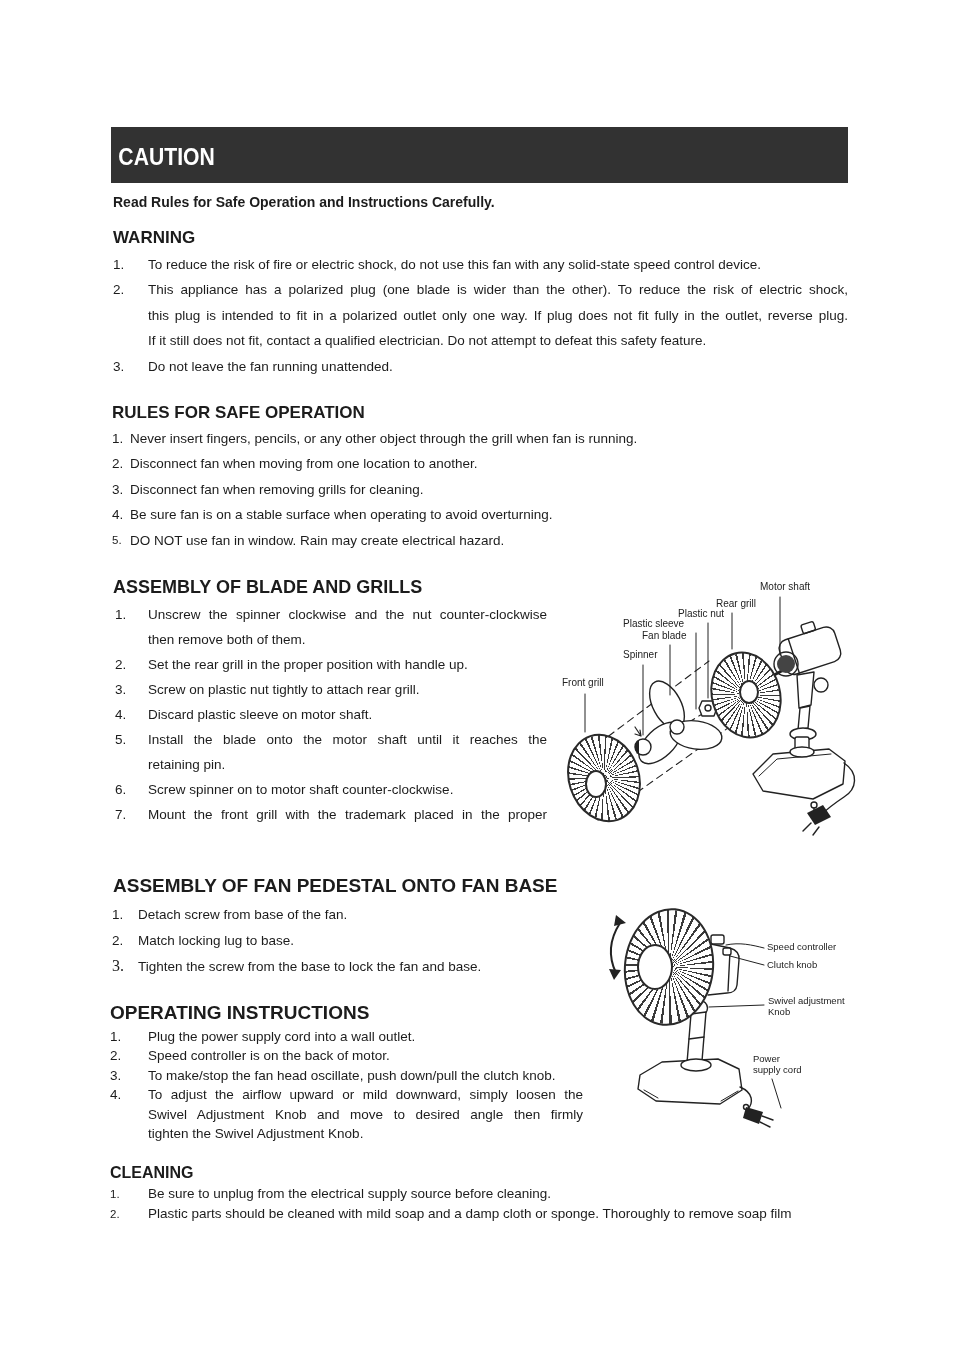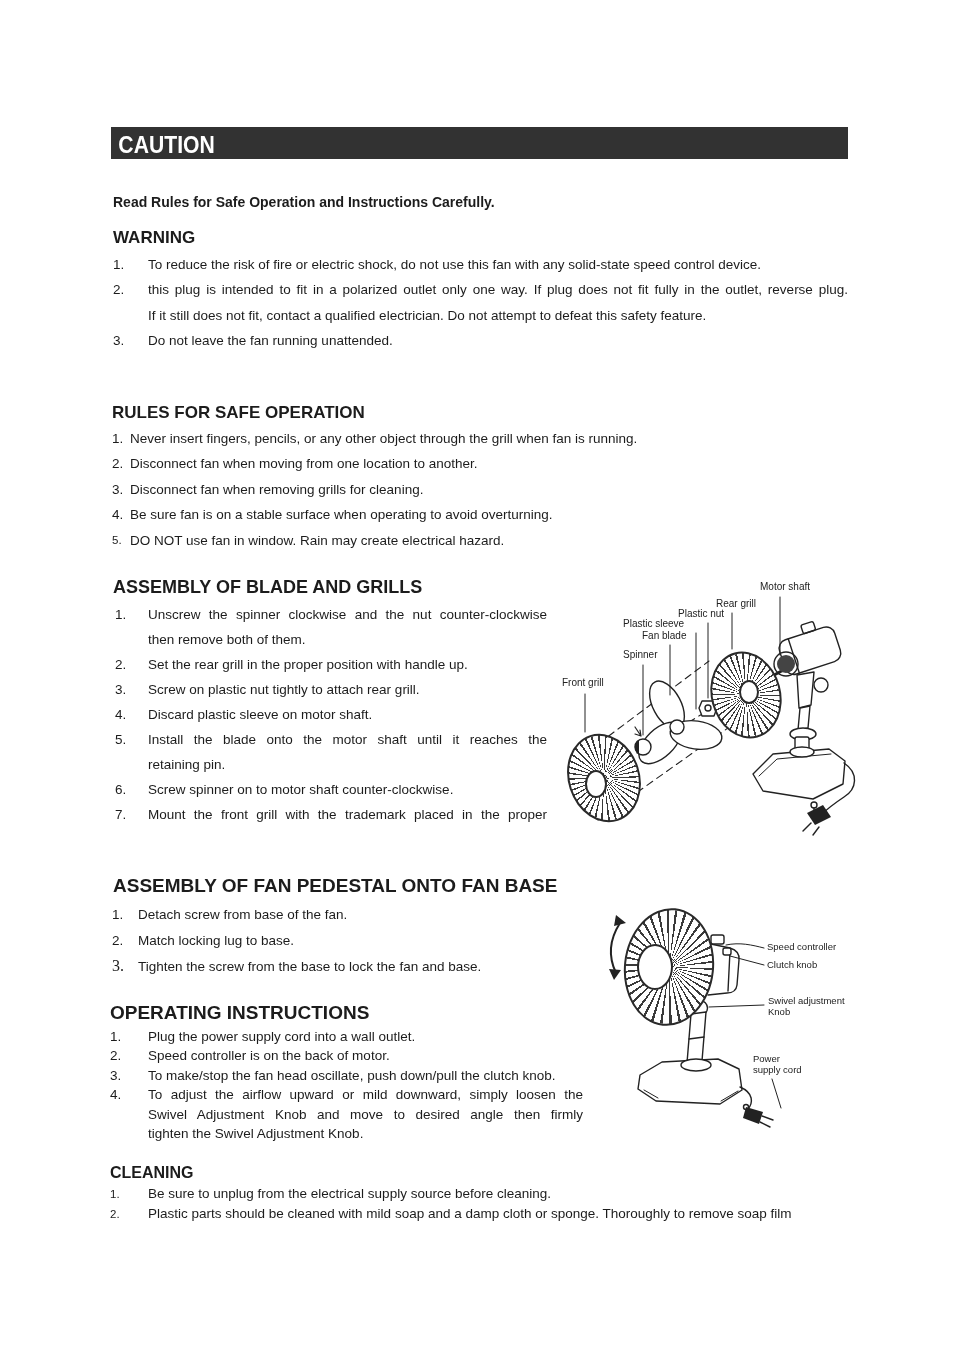--- a/index.html
+++ b/index.html
@@ -2,21 +2,21 @@
 <html><head>
 <meta charset="utf-8">
 <style>
   html,body{margin:0;padding:0;background:#888;}
   .page{
     position:relative;width:954px;height:1351px;background:#ffffff;
     font-family:"Liberation Sans",sans-serif;color:#1c1c1c;overflow:hidden;
     margin:0 auto;
   }
   
-  .caution-bar{position:absolute;left:111px;top:127px;width:737px;height:32px;
+  .caution-bar{position:absolute;left:111px;top:127px;width:737px;height:56px;
     background:#323232;display:flex;align-items:center;}
   .caution-text{color:#ffffff;font-size:23px;font-weight:800;letter-spacing:0px;
     transform:scaleX(.92);transform-origin:left center;padding-left:8px;margin-top:4px;}
   .intro{position:absolute;left:113px;top:180px;font-size:14px;font-weight:bold;}
   
   .hd{position:absolute;font-weight:bold;margin:0;white-space:nowrap;}
   .hd-warning{left:113px;top:228px;font-size:17px;}
   .hd-rules{left:112px;top:403px;font-size:17px;}
   .hd-assembly1{left:113px;top:577px;font-size:18px;}
   .hd-pedestal{left:113px;top:875px;font-size:19px;}
@@ -67,20 +67,21 @@
   <div class="list list-warning">
       <div class="li">
         <span class="num">1.</span>
         <div class="txt">
           <div>To reduce the risk of fire or electric shock, do not use this fan with any solid-state speed control device.</div>
         </div>
       </div>
       <div class="li">
         <span class="num">2.</span>
         <div class="txt">
+          <div class="jline">This appliance has a polarized plug (one blade is wider than the other). To reduce the risk of electric shock,</div>
           <div class="jline">this plug is intended to fit in a polarized outlet only one way. If plug does not fit fully in the outlet, reverse plug.</div>
           <div>If it still does not fit, contact a qualified electrician. Do not attempt to defeat this safety feature.</div>
         </div>
       </div>
       <div class="li">
         <span class="num">3.</span>
         <div class="txt">
           <div>Do not leave the fan running unattended.</div>
         </div>
       </div>

